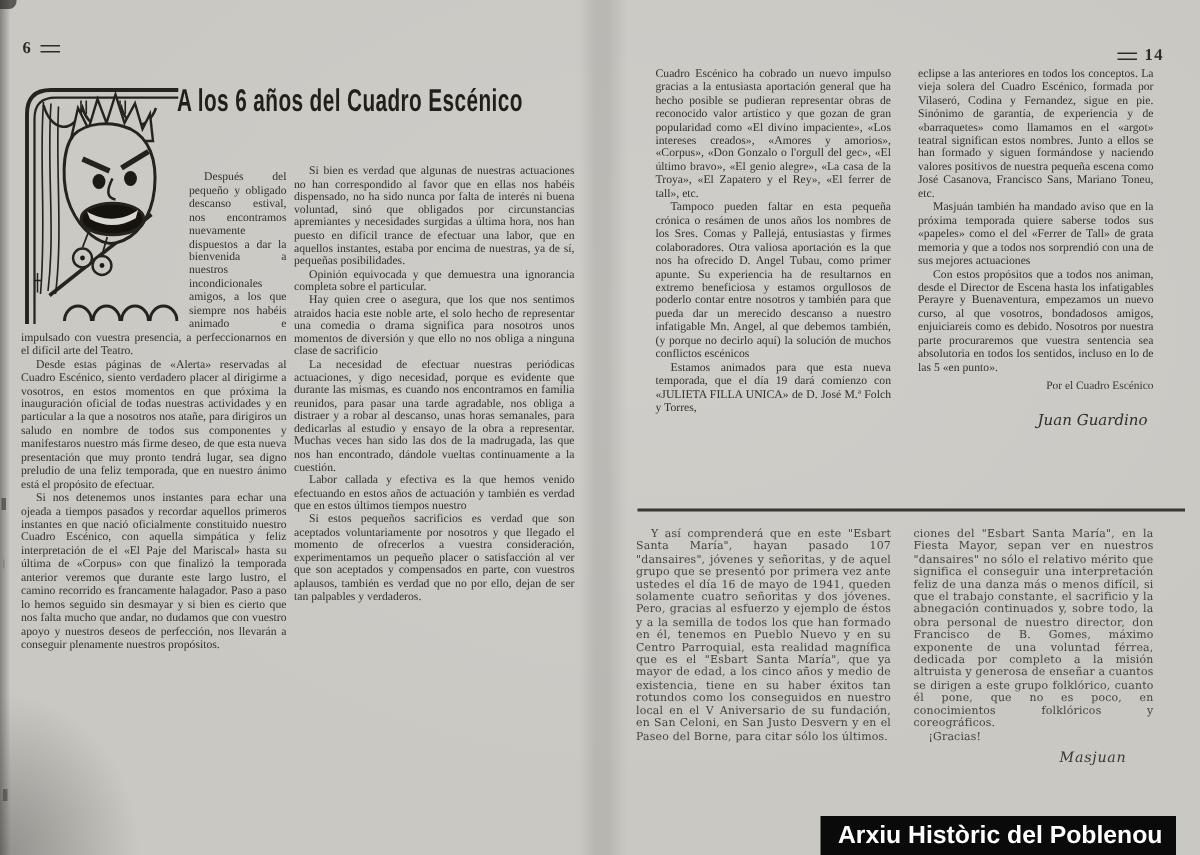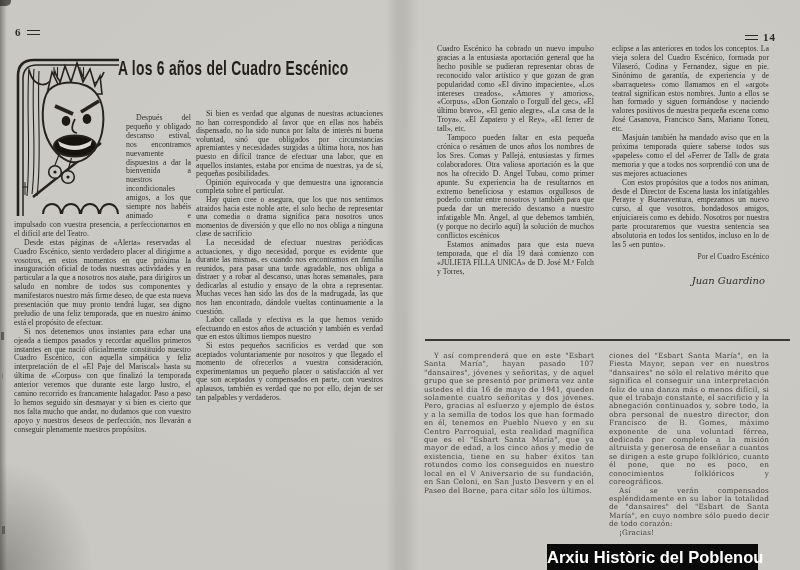--- a/index.html
+++ b/index.html
@@ -50,21 +50,21 @@
   .sig-name{text-align:right;font-style:italic;font-size:10px;font-family:"DejaVu Serif", serif;color:#302c26;padding-right:4px;margin-top:13px;}
 
   .divider{position:absolute;left:25px;top:339px;width:365px;height:1.7px;background:#3b3731;}
 
   .old p{font-family:"DejaVu Serif", serif;font-size:7.3px;line-height:8.4px;letter-spacing:.12px;color:#46413a;}
   .bcol1{left:24px;top:352px;width:170px;}
   .bcol2{left:209px;top:352px;width:160px;}
   .sig2{text-align:right;font-style:italic;font-size:9.5px;font-family:"DejaVu Serif", serif;color:#3d3831;padding-right:18px;margin-top:5px;letter-spacing:.5px;}
 
   .watermark{
-    position:absolute;left:547px;top:544px;width:211px;height:26px;
+    position:absolute;left:547px;top:544px;width:237px;height:26px;
     background:#0a0a0a;color:#ffffff;
     font-family:"Liberation Sans", sans-serif;font-weight:bold;font-size:16.5px;line-height:26px;
     text-align:right;box-sizing:border-box;padding-right:9px;white-space:nowrap;
   }
   .corner-mark{position:absolute;left:0;top:0;width:11px;height:6px;background:rgba(32,30,27,.65);border-radius:0 0 5px 0;}
   .edge-specks{position:absolute;left:1px;top:332px;width:3px;height:8px;background:rgba(42,40,36,.55);
     box-shadow:1px 194px 0 0 rgba(42,40,36,.45), 0 40px 0 -1px rgba(42,40,36,.2);}
   svg .ln{fill:none;stroke:#26231e;}
 </style>
 </head>
@@ -157,21 +157,20 @@
     </div>
 
     <div class="divider"></div>
 
     <div class="col bcol1 old">
       <p>Y así comprenderá que en este "Esbart Santa María", hayan pasado 107 "dansaires", jóvenes y señoritas, y de aquel grupo que se presentó por primera vez ante ustedes el día 16 de mayo de 1941, queden solamente cuatro señoritas y dos jóvenes. Pero, gracias al esfuerzo y ejemplo de éstos y a la semilla de todos los que han formado en él, tenemos en Pueblo Nuevo y en su Centro Parroquial, esta realidad magnífica que es el "Esbart Santa María", que ya mayor de edad, a los cinco años y medio de existencia, tiene en su haber éxitos tan rotundos como los conseguidos en nuestro local en el V Aniversario de su fundación, en San Celoni, en San Justo Desvern y en el Paseo del Borne, para citar sólo los últimos.</p>
     </div>
 
     <div class="col bcol2 old">
       <p class="cont">ciones del "Esbart Santa María", en la Fiesta Mayor, sepan ver en nuestros "dansaires" no sólo el relativo mérito que significa el conseguir una interpretación feliz de una danza más o menos difícil, si que el trabajo constante, el sacrificio y la abnegación continuados y, sobre todo, la obra personal de nuestro director, don Francisco de B. Gomes, máximo exponente de una voluntad férrea, dedicada por completo a la misión altruista y generosa de enseñar a cuantos se dirigen a este grupo folklórico, cuanto él pone, que no es poco, en conocimientos folklóricos y coreográficos.</p>
-      <p>Así se verán compensados espléndidamente en su labor la totalidad de "dansaires" del "Esbart de Santa María", en cuyo nombre sólo puedo decir de todo corazón:</p>
       <p>¡Gracias!</p>
       <div class="sig2">Masjuan</div>
     </div>
   </div>
 
   <div class="watermark">Arxiu Històric del Poblenou</div>
 
 </div>
 
 </body></html>

